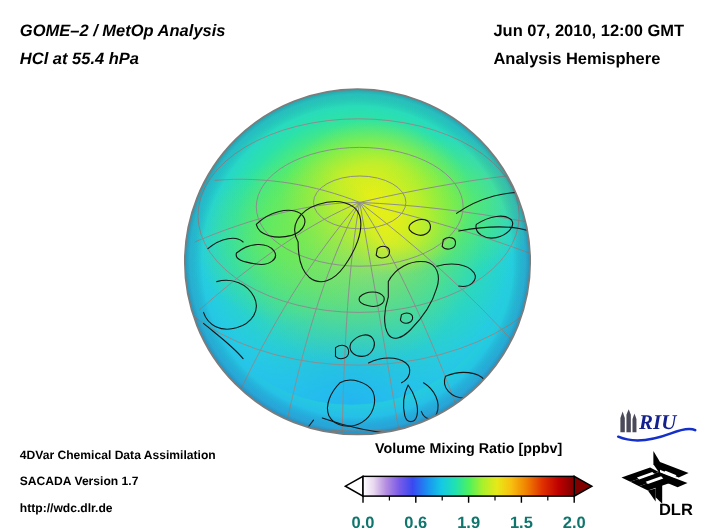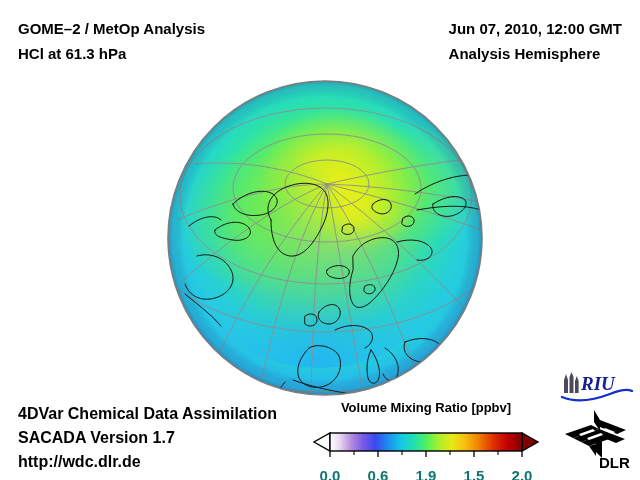--- a/index.html
+++ b/index.html
@@ -15,20 +15,21 @@
     font-family: "Liberation Sans", sans-serif;
     overflow: hidden;
   }
 
   
   .hdr-left {
     position: absolute;
     left: 18px;
     top: 16px;
     text-align: left;
+    font-style: italic;
   }
   .hdr-right {
     position: absolute;
     right: 18px;
     top: 16px;
     text-align: left;
   }
   .hdr-line {
     font-size: 15px;
     font-weight: bold;
@@ -51,21 +52,21 @@
     height: 316px;
   }
 
   
   .footer-left {
     position: absolute;
     left: 18px;
     top: 402px;
   }
   .footer-line {
-    font-size: 16px;
+    font-size: 11px;
     font-weight: bold;
     color: #000000;
     line-height: 24px;
     white-space: nowrap;
   }
 
   
   #cbar-block {
     position: absolute;
     left: 310px;
@@ -112,21 +113,21 @@
     height: 62px;
   }
 </style>
 </head>
 <body>
 
 <div id="page">
 
   <div class="hdr-left">
     <div class="hdr-line">GOME–2 / MetOp Analysis</div>
-    <div class="hdr-line">HCl at 61.3 hPa</div>
+    <div class="hdr-line">HCl at 55.4 hPa</div>
   </div>
 
   <div class="hdr-right">
     <div class="hdr-line">Jun 07, 2010, 12:00 GMT</div>
     <div class="hdr-line">Analysis Hemisphere</div>
   </div>
 
   <div id="globe-wrap">
     <svg id="globe-svg" viewBox="0 0 316 316" xmlns="http://www.w3.org/2000/svg">
       <defs>

